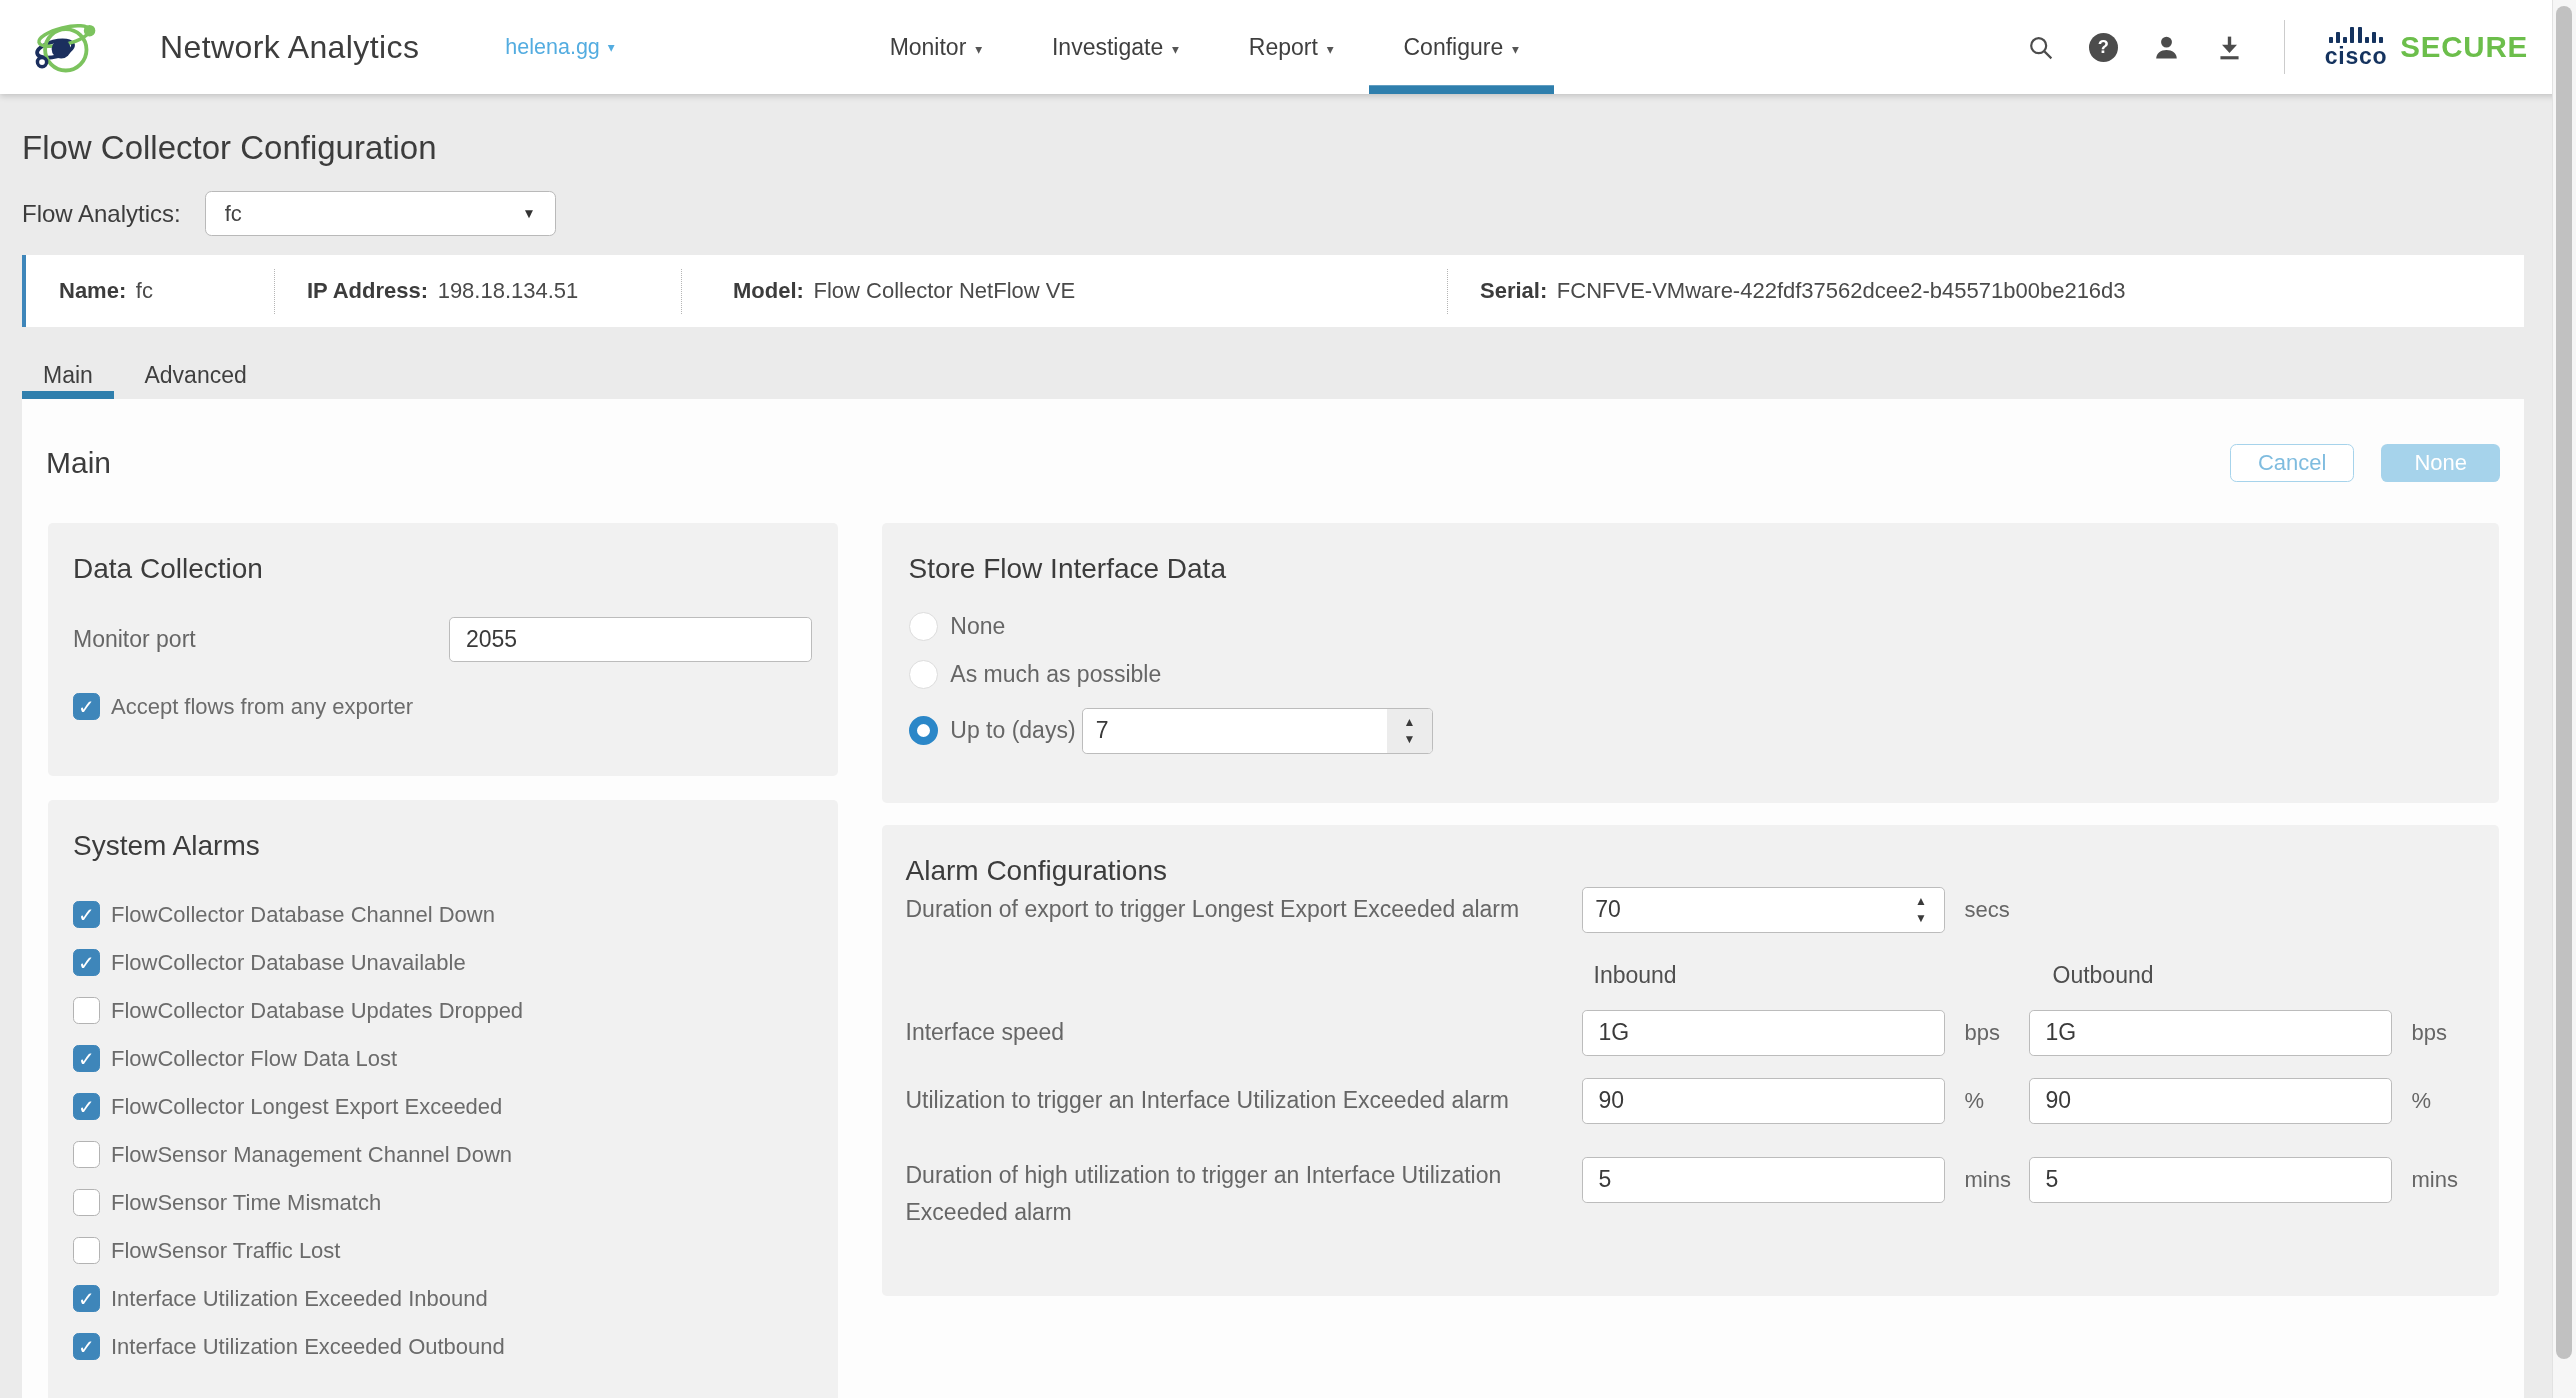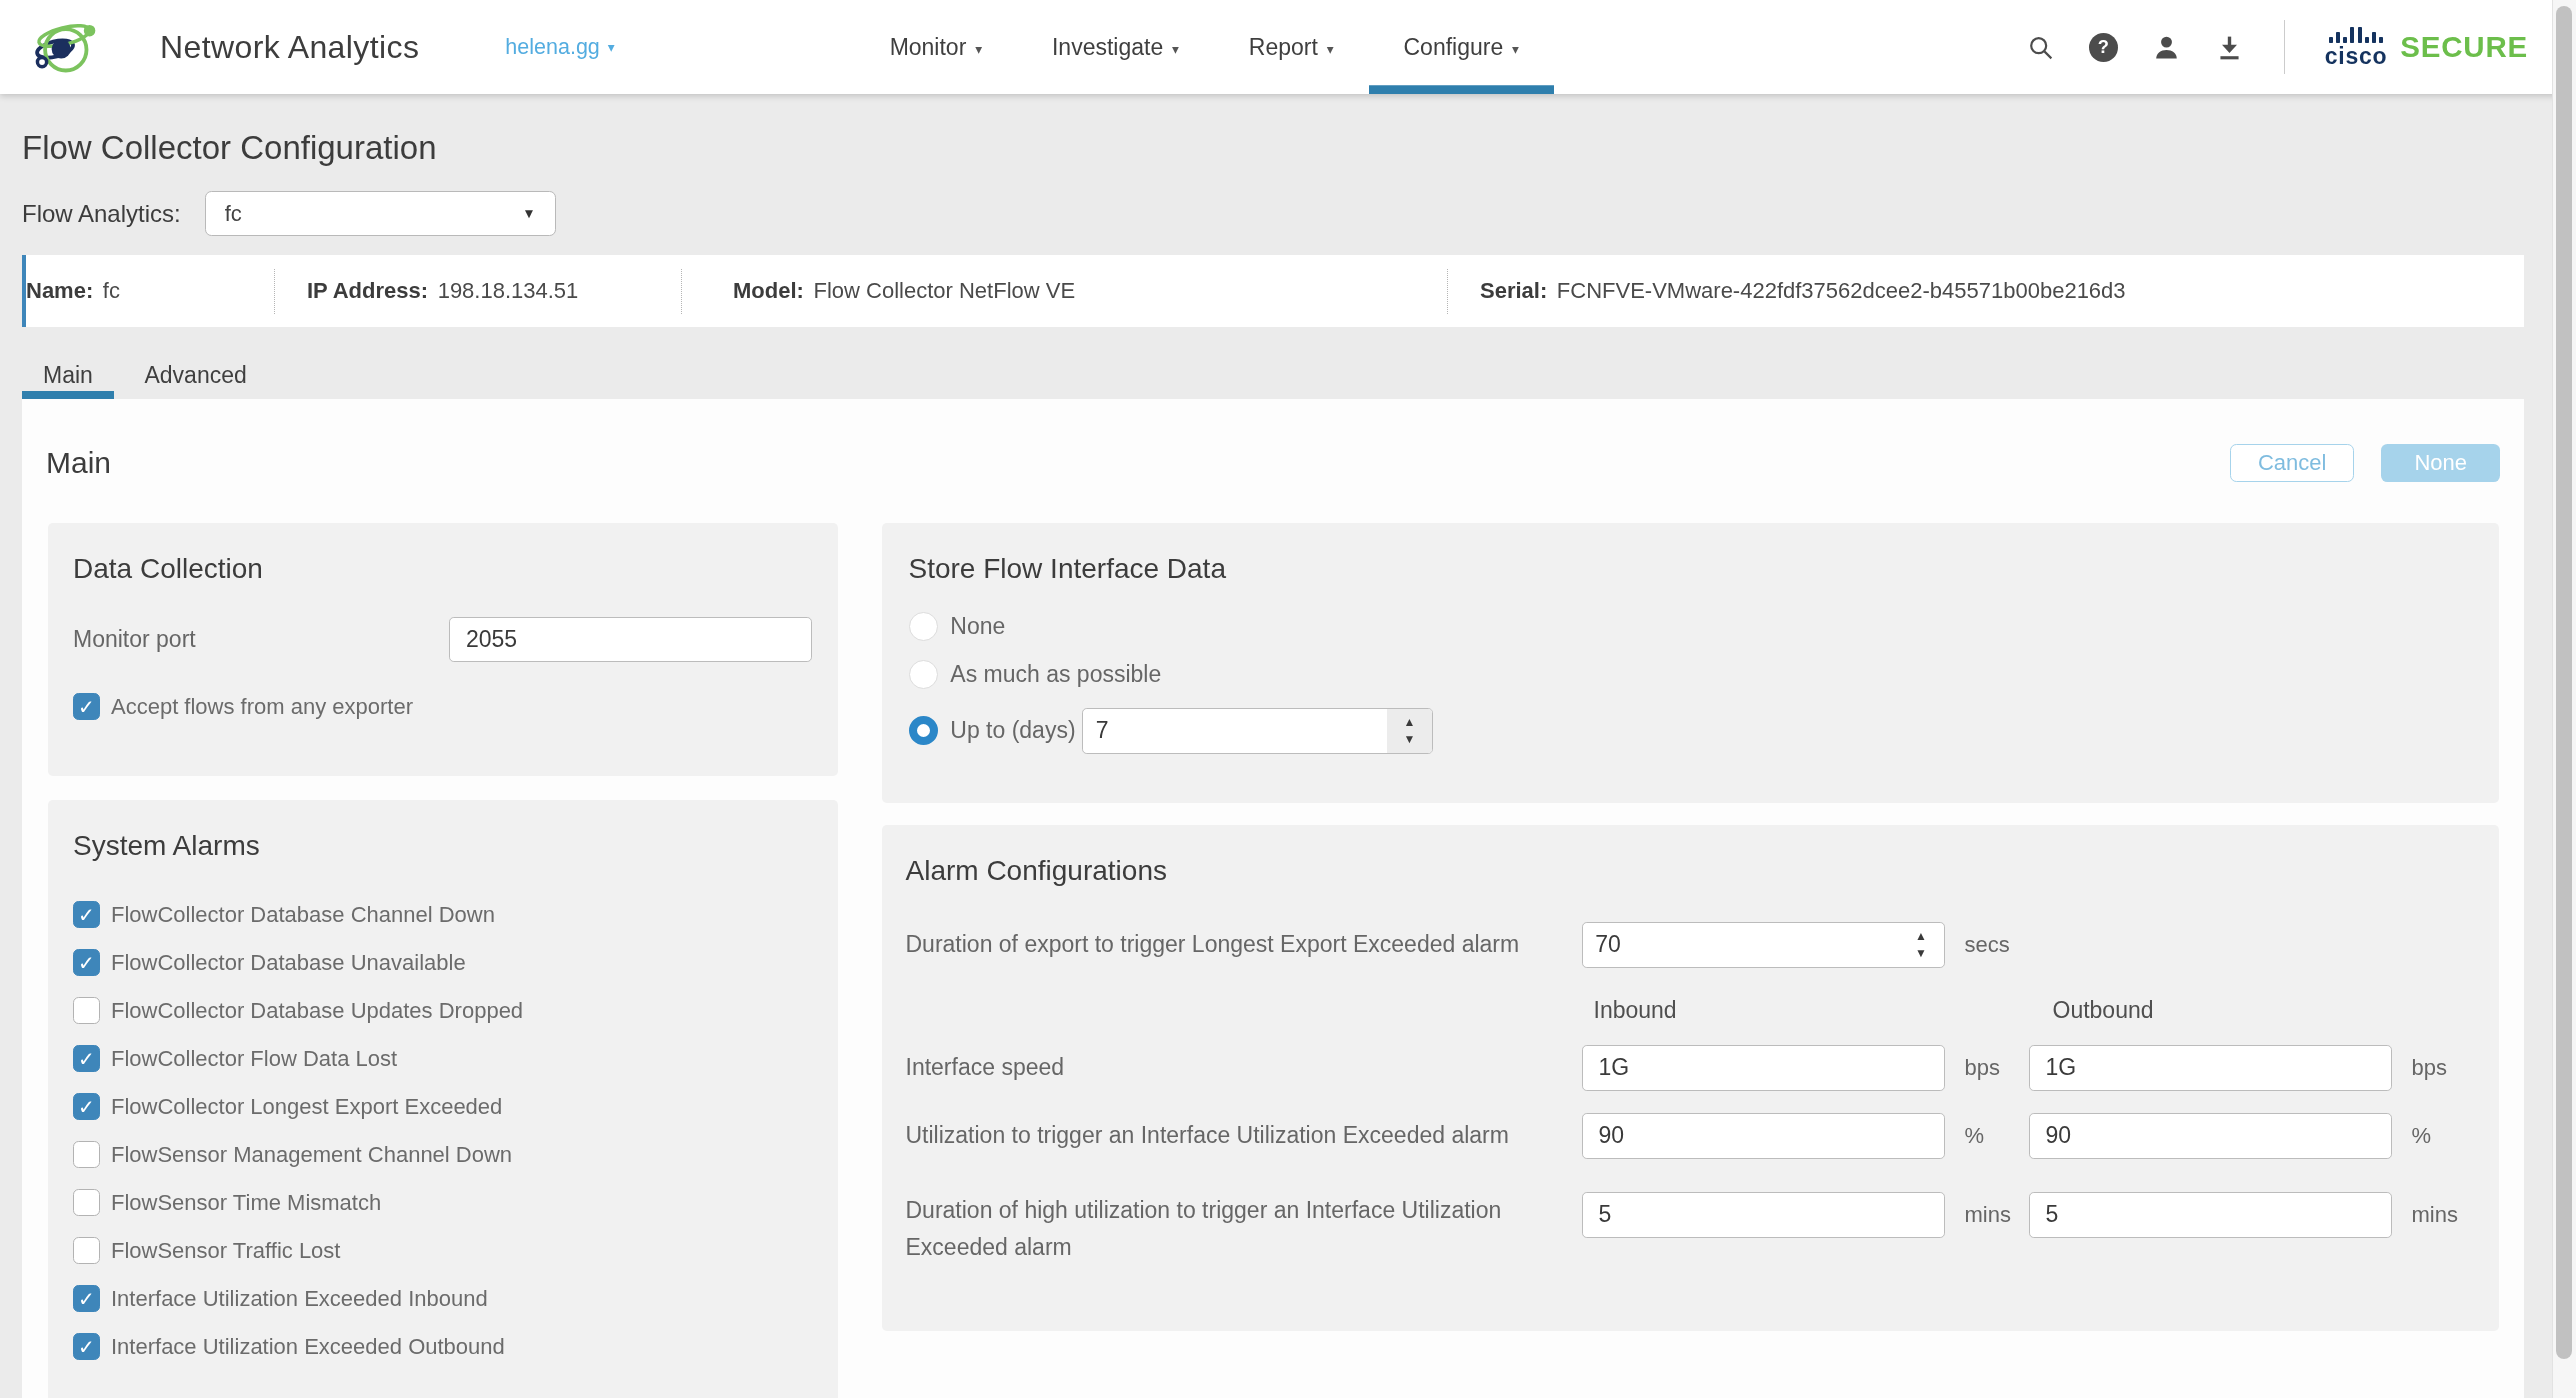--- a/index.html
+++ b/index.html
@@ -45,21 +45,21 @@
   .selector-row { display: flex; align-items: center; margin-top: 24px; }
   .selector-label { font-size: 24px; color: #3c3c3c; }
   .select-box { margin-left: 24px; width: 351px; height: 45px; background: #fff; border: 1.6px solid #b9b9b9; border-radius: 6.4px; display: flex; align-items: center; justify-content: space-between; padding: 0 19px; cursor: pointer; }
   .select-box .sel-value { font-size: 22px; color: #444; }
   .select-box .sel-caret { font-size: 13.6px; color: #333; }
   
   .info-bar { margin-top: 19px; height: 72px; background: #fff; border-left: 4.8px solid #3e86ba; display: flex; align-items: center; font-size: 22px; }
   .info-field { display: flex; align-items: center; gap: 9.6px; height: 45px; white-space: nowrap; }
   .info-field b { color: #3c3c3c; font-weight: 700; }
   .info-field span.val { color: #4a4a4a; }
-  .if1 { width: 248px; }
+  .if1 { width: 248px; padding-left: 33px; }
   .if2 { width: 407px; padding-left: 32px; border-left: 1.6px dotted #b5b5b5; }
   .if3 { width: 766px; padding-left: 51px; border-left: 1.6px dotted #b5b5b5; }
   .if4 { flex: 1; padding-left: 32px; border-left: 1.6px dotted #b5b5b5; }
   
   .tabs { display: flex; margin-top: 25.5px; height: 46px; }
   .tab { height: 46px; display: flex; align-items: center; padding: 0 21px; font-size: 23px; color: #3f3f3f; cursor: pointer; }
   .tab[data-state="active"] { box-shadow: inset 0 -8px 0 #2f7fad; }
   .tab + .tab { margin-left: 9.6px; }
   
   .card { background: #fdfdfd; height: 1000px; overflow: hidden; }
@@ -98,21 +98,21 @@
   .radio[data-state="selected"] { border: 8.8px solid #2b87c8; }
   .radio-label { margin-left: 12.8px; font-size: 23px; color: #666; }
   .num-input { display: flex; align-items: stretch; width: 351px; height: 46px; background: #fff; border: 1.6px solid #bcbcbc; border-radius: 4.8px; overflow: hidden; }
   .num-input input { flex: 1; border: none; outline: none; font-size: 23px; font-family: inherit; color: #3a3a3a; padding: 0 12.8px; min-width: 0; background: transparent; }
   .spin { width: 45px; display: flex; flex-direction: column; align-items: center; justify-content: center; gap: 5.6px; }
   .spin.gray { background: #ececec; }
   .spin span { font-size: 12px; line-height: 1; color: #3a3a3a; cursor: pointer; }
   .upto-input { margin-left: 6.4px; }
   
   .p-alarmcfg { margin-top: 22px; padding: 30px 24px 64px 24px; }
-  .p-alarmcfg .panel-title { margin-bottom: 35px; }
+  .p-alarmcfg .panel-title { }
   .acfg-row { display: flex; align-items: center; }
   .acfg-label { width: 676px; flex: none; padding-right: 40px; font-size: 23px; color: #666; line-height: 1.65; }
   .acfg-input { width: 363px; flex: none; }
   .acfg-input .num-input, .acfg-input .text-input { width: 363px; height: 46px; }
   .acfg-unit { width: 84px; flex: none; padding-left: 20px; font-size: 22px; color: #666; }
   .acfg-headers { display: flex; margin-top: 29px; font-size: 23px; color: #4f4f4f; gap: 12px; }
   .acfg-headers .spacer { width: 676px; flex: none; }
   .acfg-headers .hcol { width: 447px; flex: none; }
   .r-export { margin-top: 0; }
   .r-speed { margin-top: 21px; }

